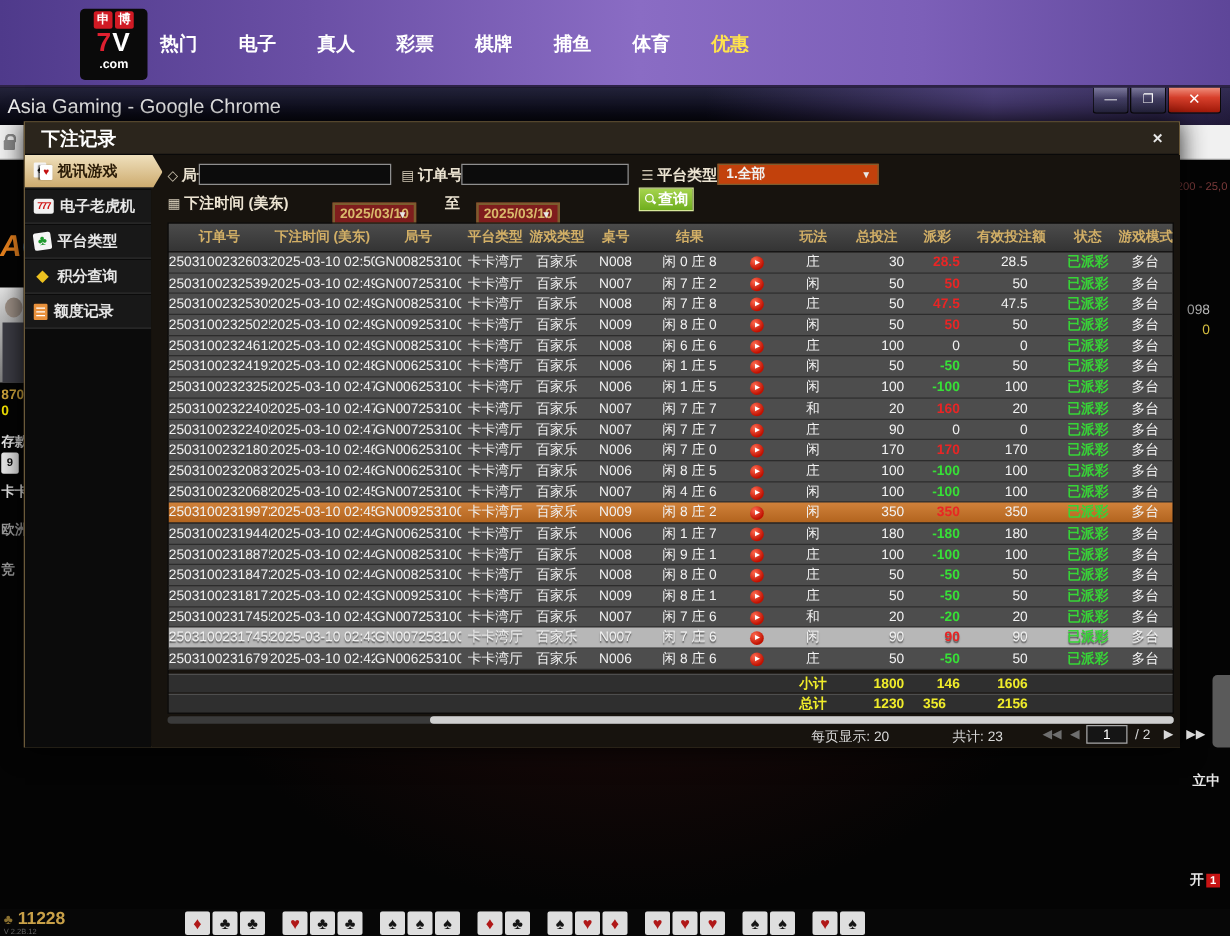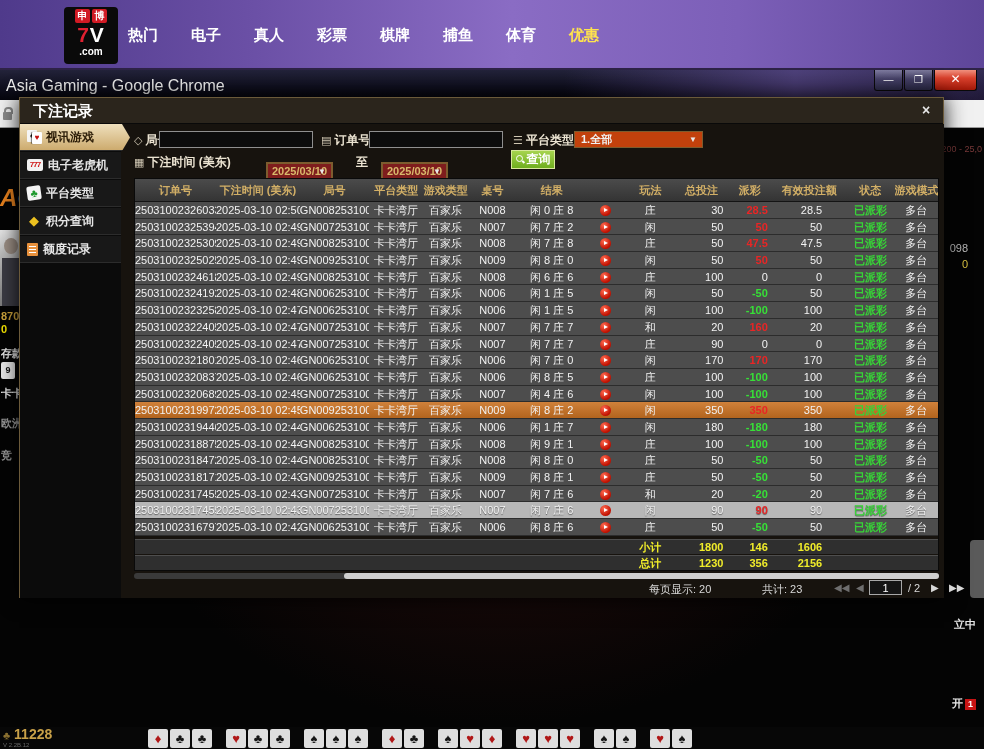--- a/index.html
+++ b/index.html
@@ -721,21 +721,21 @@
           <span class="tc" style="width: 82px;"></span>
           <span class="tc" style="width: 85px;"></span>
           <span class="tc" style="width: 70px;"></span>
           <span class="tc" style="width: 55px;"></span>
           <span class="tc" style="width: 45px;"></span>
           <span class="tc" style="width: 50px;"></span>
           <span class="tc" style="width: 70px;"></span>
           <span class="tc" style="width: 40px;"></span>
           <span class="tc" style="width: 50px;">总计</span>
           <span class="tc num" style="width: 53px; padding-right: 4px;">1230</span>
-          <span class="tc num" style="width: 45px; padding-right: 4px;">356</span>
+          <span class="tc num" style="width: 45px; padding-right: 4px; text-align: center;">356</span>
           <span class="tc num" style="width: 75px; padding-right: 24px;">2156</span>
           <span class="tc" style="width: 49px;"></span>
           <span class="tc" style="width: 44px;"></span>
         </div>
     </div>
 
     <div class="hscroll">
       <div class="hscroll-thumb"></div>
     </div>
 

